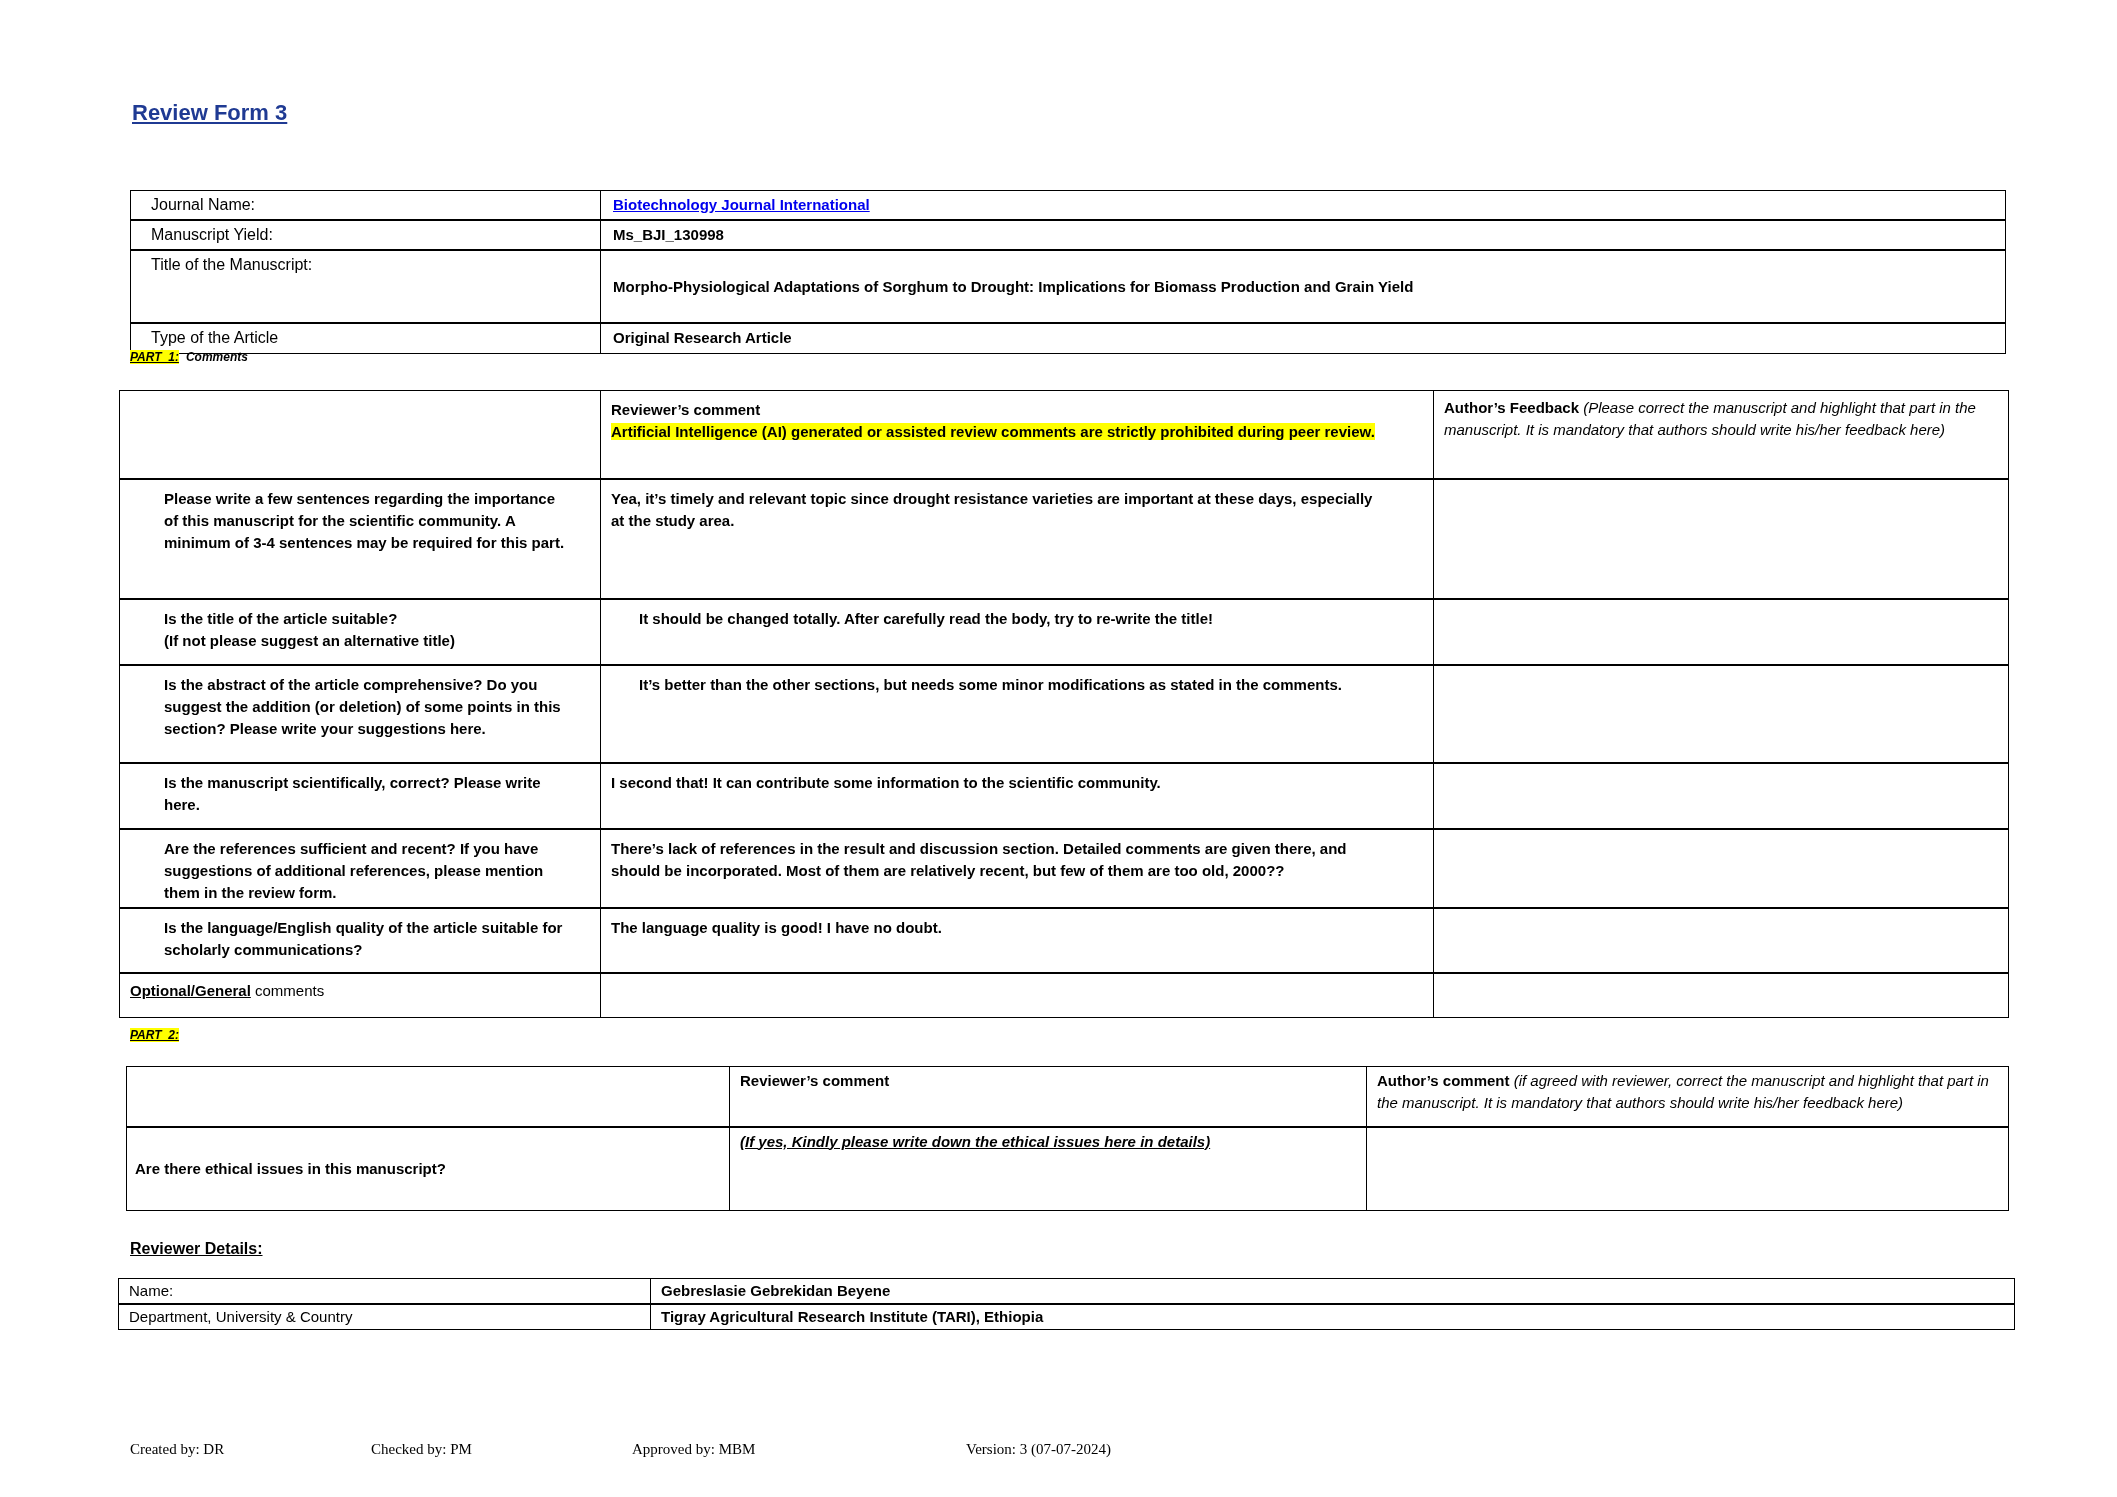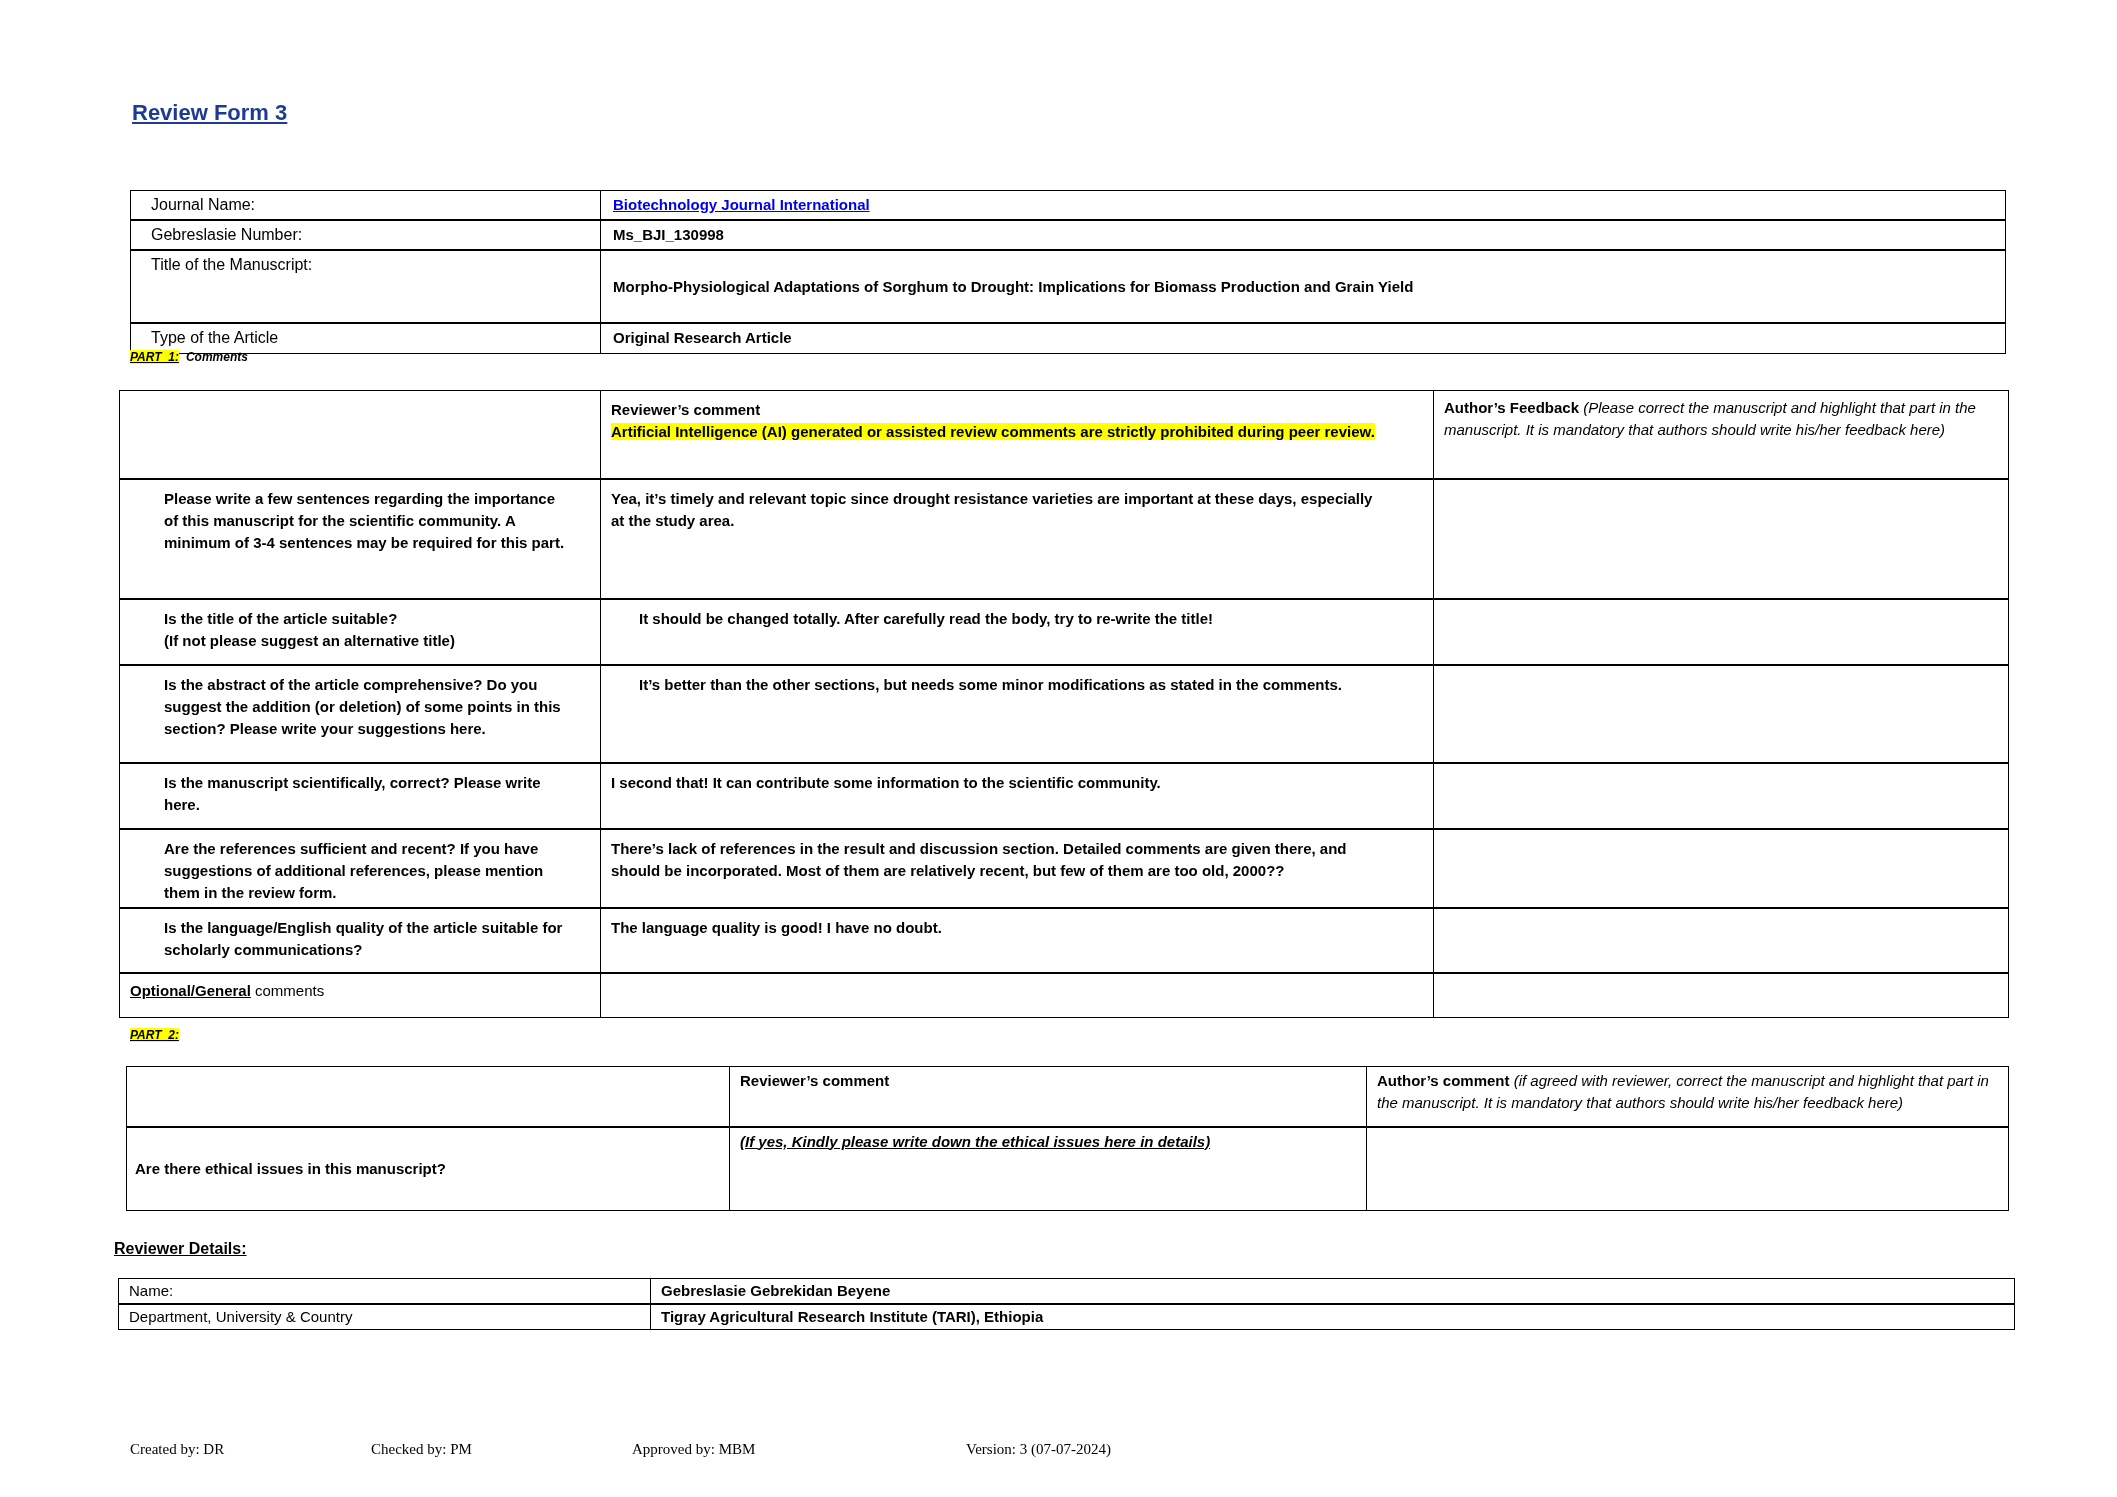--- a/index.html
+++ b/index.html
@@ -46,21 +46,21 @@
   .opt-emph { font-weight:bold; text-decoration:underline; }
   .opt-rest { font-weight:normal; white-space:pre; }
 
   
   #part2-table { position:absolute; left:126px; top:1066px; width:1882px; }
   #part2-table td { font-weight:bold; }
   .p2-q { vertical-align:middle; padding-left:8px; }
   .p2-comment { font-style:italic; text-decoration:underline; padding-top:10px; }
 
   
-  .section-label { position:absolute; left:114px; font-size:16px; font-weight:bold; text-decoration:underline; }
+  .section-label { position:absolute; left:130px; font-size:16px; font-weight:bold; text-decoration:underline; }
   #details-table { position:absolute; left:118px; top:1278px; width:1897px; }
   #details-table td { padding-top:1px; padding-bottom:1px; font-size:15px; }
   #details-table .lbl { font-weight:normal; }
   #details-table .val { font-weight:bold; }
 
   
   .footer-item {
     position:absolute; top:1441px;
     font-family:"Liberation Serif", serif; font-size:15px; color:#000;
   }
@@ -74,21 +74,21 @@
   <colgroup>
       <col style="width:470px">
       <col>
     </colgroup>
   <tbody>
       <tr style="height:24px">
     <td class="lbl">Journal Name:</td>
     <td class="val"><a class="journal-link">Biotechnology Journal International</a></td>
   </tr>
   <tr style="height:27px">
-    <td class="lbl">Gebreslasie Number:</td>
+    <td class="lbl">Manuscript Yield:</td>
     <td class="val">Ms_BJI_130998</td>
   </tr>
   <tr style="height:73px">
     <td class="lbl">Title of the Manuscript:</td>
     <td class="val val-mid">Morpho-Physiological Adaptations of Sorghum to Drought: Implications for Biomass Production and Grain Yield</td>
   </tr>
   <tr style="height:30px">
     <td class="lbl">Type of the Article</td>
     <td class="val">Original Research Article</td>
   </tr>

